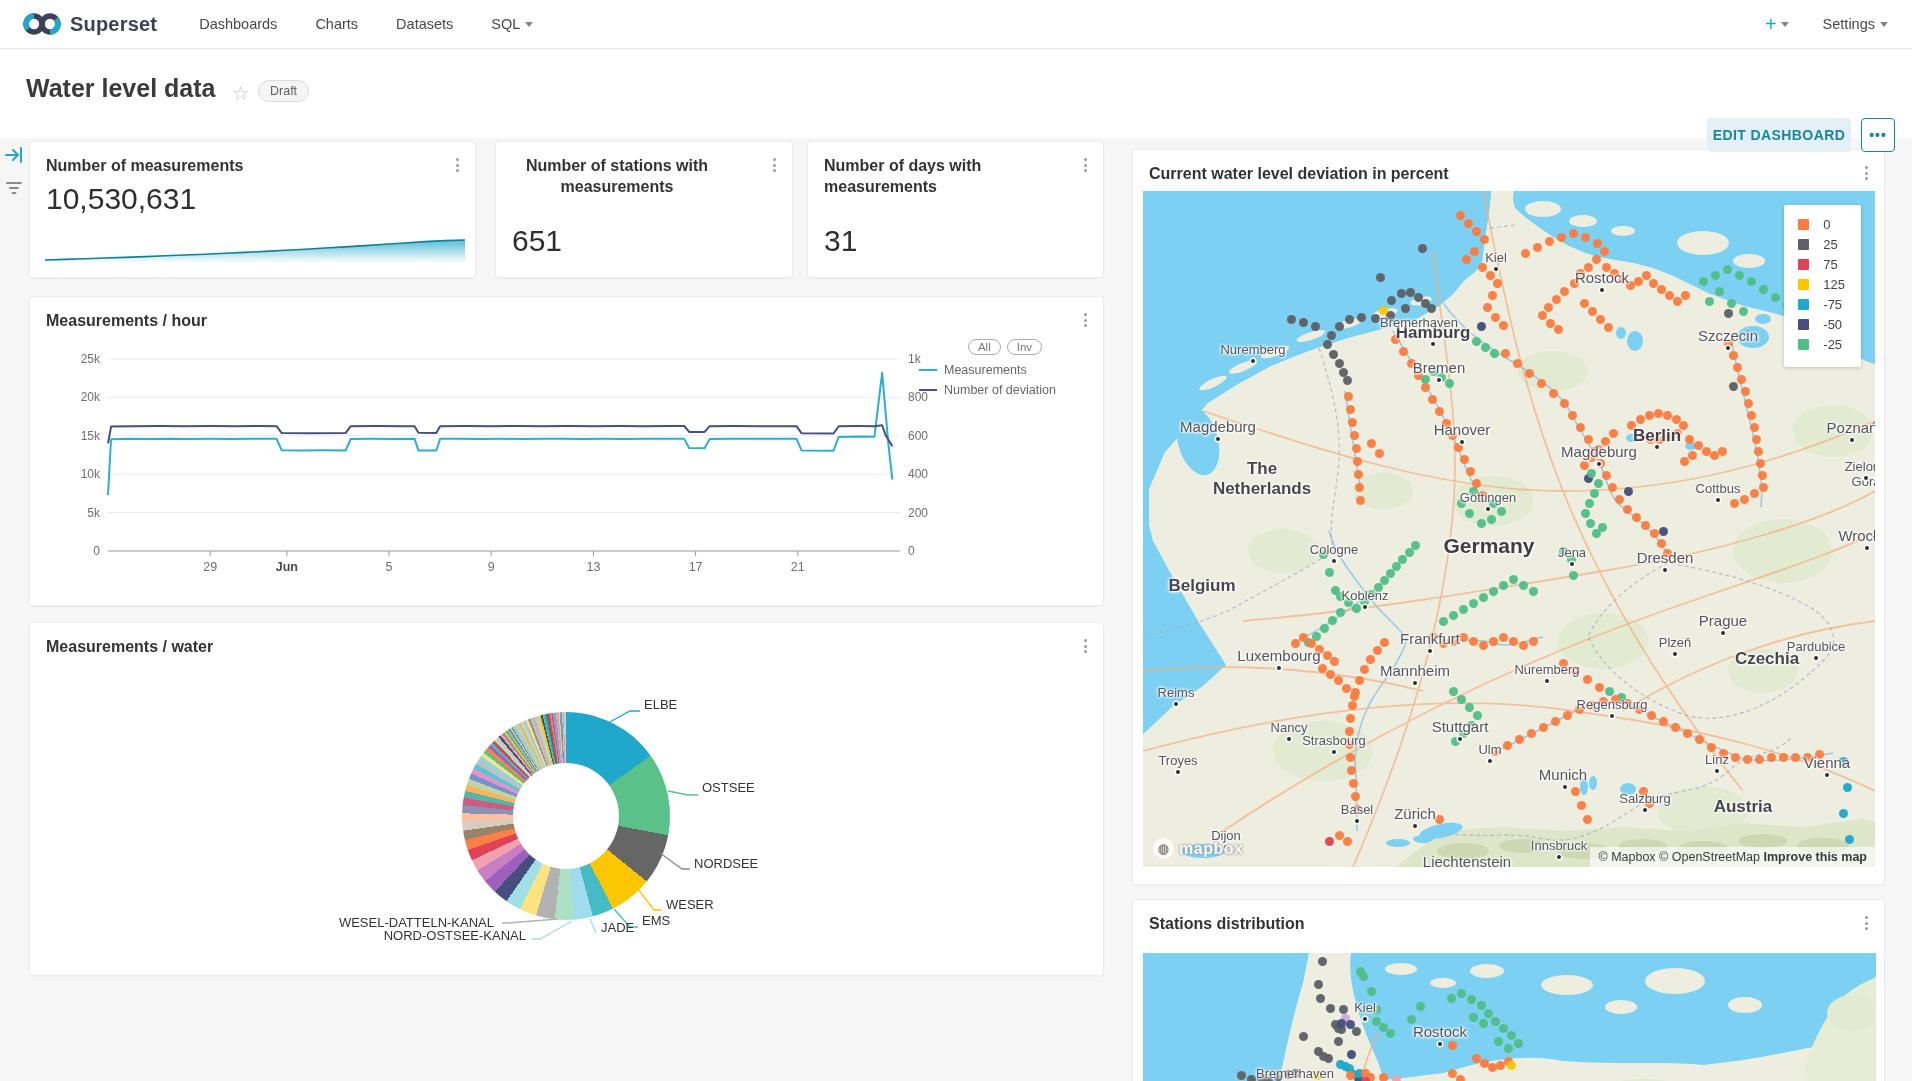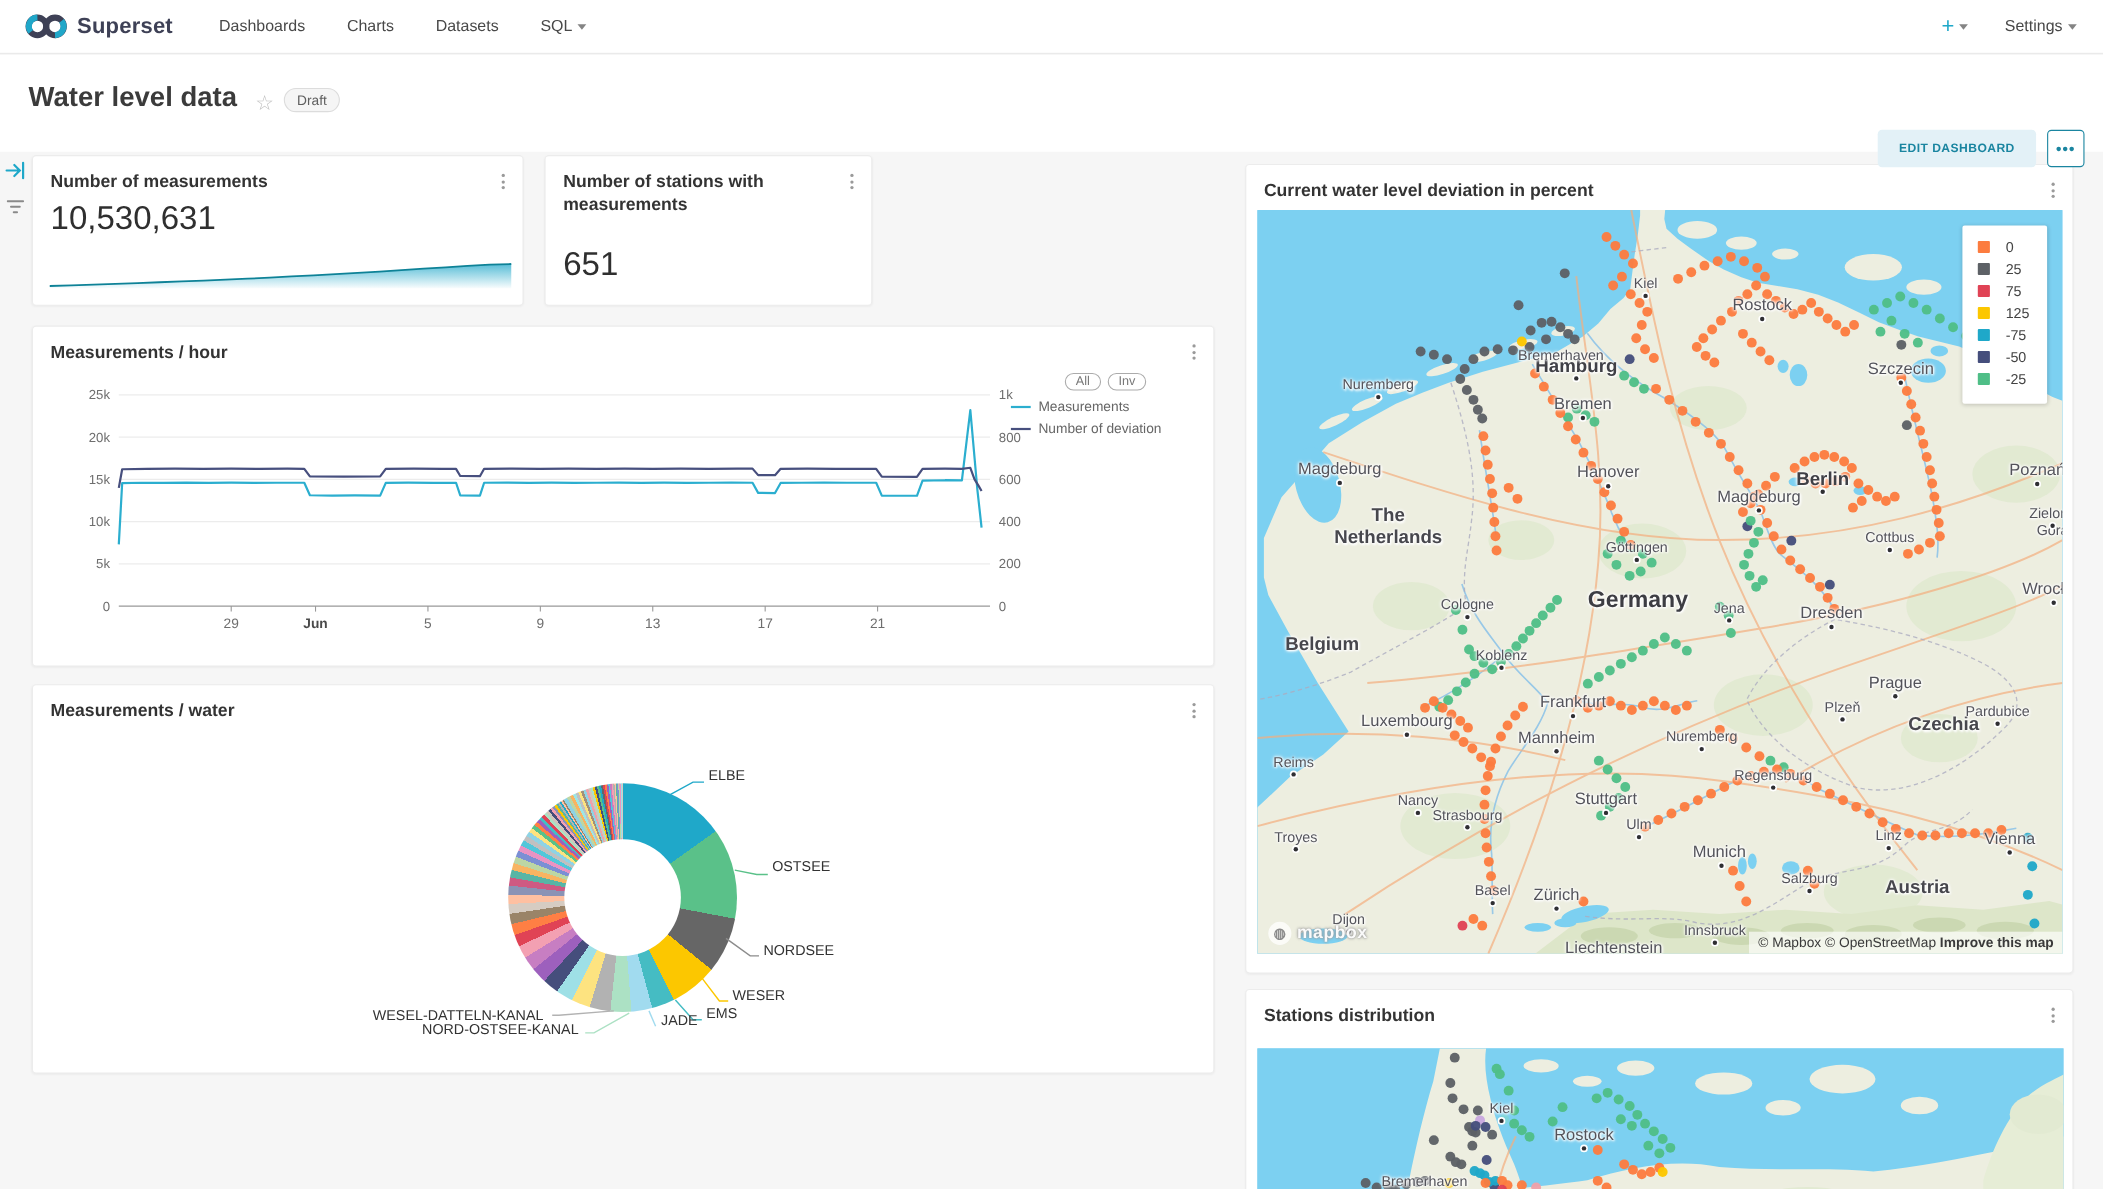--- a/index.html
+++ b/index.html
@@ -15,21 +15,21 @@
     border-top:5px solid #848484; display:inline-block; }
   .nav-right { margin-left:auto; margin-right:24px; display:flex; align-items:center; gap:34px; }
   .plus-btn { color:#1FA8C9; font-size:20px; font-weight:500; display:flex; align-items:center; gap:4px; cursor:pointer;}
   .settings { font-size:14.5px; color:#484848; display:flex; align-items:center; gap:5px; cursor:pointer;}
   .page-header { position:absolute; left:0; top:50px; width:1912px; height:88px; background:#fff; z-index:20;}
   .dash-title { position:absolute; left:26px; top:24px; font-size:25px; font-weight:700; color:#3B3B3B; }
   .fav-star { position:absolute; left:232px; top:32px; font-size:19px; color:#BFBFBF; cursor:pointer;}
   .draft-pill { position:absolute; left:258px; top:30px; font-size:12.5px; color:#5F5F5F;
     border:1px solid #DCDCDC; background:#F5F5F5; border-radius:11px; padding:3px 11px; }
   .edit-btn { position:absolute; left:1707px; top:68px; width:144px; height:34px; background:#E3F1F7;
-    color:#1A85A0; font-weight:700; font-size:11px; letter-spacing:.4px; border:none; border-radius:4px;
+    color:#1A85A0; font-weight:700; font-size:14px; letter-spacing:.4px; border:none; border-radius:4px;
     display:flex; align-items:center; justify-content:center; cursor:pointer; }
   .more-btn { position:absolute; left:1861px; top:68px; width:34px; height:34px; background:#fff;
     border:1px solid #1A85A0; border-radius:4px; color:#1A85A0; font-weight:700; font-size:14px;
     display:flex; align-items:center; justify-content:center; letter-spacing:1px; cursor:pointer; }
   .content { position:absolute; left:0; top:138px; width:1912px; height:943px; background:#F6F6F6; }
   .card { position:absolute; background:#fff; border:1px solid #ECECEC; border-radius:4px;
     box-shadow:0 1px 2px rgba(0,0,0,0.04); }
   .card-title { position:absolute; left:16px; top:13px; font-size:16px; font-weight:700; color:#333; line-height:21px;}
   .kebab { position:absolute; right:10px; top:14px; width:16px; height:18px; display:flex; flex-direction:column;
     align-items:center; justify-content:center; gap:2.5px; cursor:pointer; }
@@ -146,29 +146,38 @@
             <stop offset="0%" stop-color="rgba(32,167,201,0.75)"></stop>
             <stop offset="100%" stop-color="rgba(32,167,201,0.03)"></stop>
           </linearGradient>
         </defs>
         <polygon points="0,24 20,23.344692005242464 40,22.68938401048493 60,22.034076015727393 80,21.378768020969854 100,20.59239842726081 120,19.806028833551768 140,19.019659239842724 160,18.233289646133684 180,17.31585845347313 200,16.398427260812582 220,15.349934469200523 240,14.301441677588466 260,13.252948885976409 280,12.07339449541284 300,10.893840104849279 320,9.583224115334204 340,8.272608125819133 360,6.961992136304062 380,5.651376146788987 400,4.602883355176928 420,4 420,26 0,26" fill="url(#sg)"></polygon>
         <polyline points="0,24 20,23.344692005242464 40,22.68938401048493 60,22.034076015727393 80,21.378768020969854 100,20.59239842726081 120,19.806028833551768 140,19.019659239842724 160,18.233289646133684 180,17.31585845347313 200,16.398427260812582 220,15.349934469200523 240,14.301441677588466 260,13.252948885976409 280,12.07339449541284 300,10.893840104849279 320,9.583224115334204 340,8.272608125819133 360,6.961992136304062 380,5.651376146788987 400,4.602883355176928 420,4" fill="none" stroke="#0E8297" stroke-width="1.6"></polyline>
       </svg>
   </section>
 
   <section class="card" style="left:495px;top:3px;width:298px;height:137px;">
-    <div class="card-title" style="width:210px;">Number of stations with measurements</div>
+    <div class="card-title" style="width:210px;text-align:center;">Number of stations with measurements</div>
     <div class="kebab">
         <i></i>
         <i></i>
         <i></i>
       </div>
     <div class="kpi-value" style="top:82px;">651</div>
   </section>
 
+  <section class="card" style="left:807px;top:3px;width:297px;height:137px;">
+    <div class="card-title" style="width:210px;">Number of days with measurements</div>
+    <div class="kebab">
+        <i></i>
+        <i></i>
+        <i></i>
+      </div>
+    <div class="kpi-value" style="top:82px;">31</div>
+  </section>
 
   <section class="card" style="left:29px;top:158px;width:1075px;height:310px;">
     <div class="card-title">Measurements / hour</div>
     <div class="kebab">
         <i></i>
         <i></i>
         <i></i>
       </div>
     <svg id="hourChart" width="900" height="264" style="position:absolute;left:0;top:40px;">
         <text x="70" y="218" text-anchor="end" font-size="12" fill="#6E6E6E">0</text>

